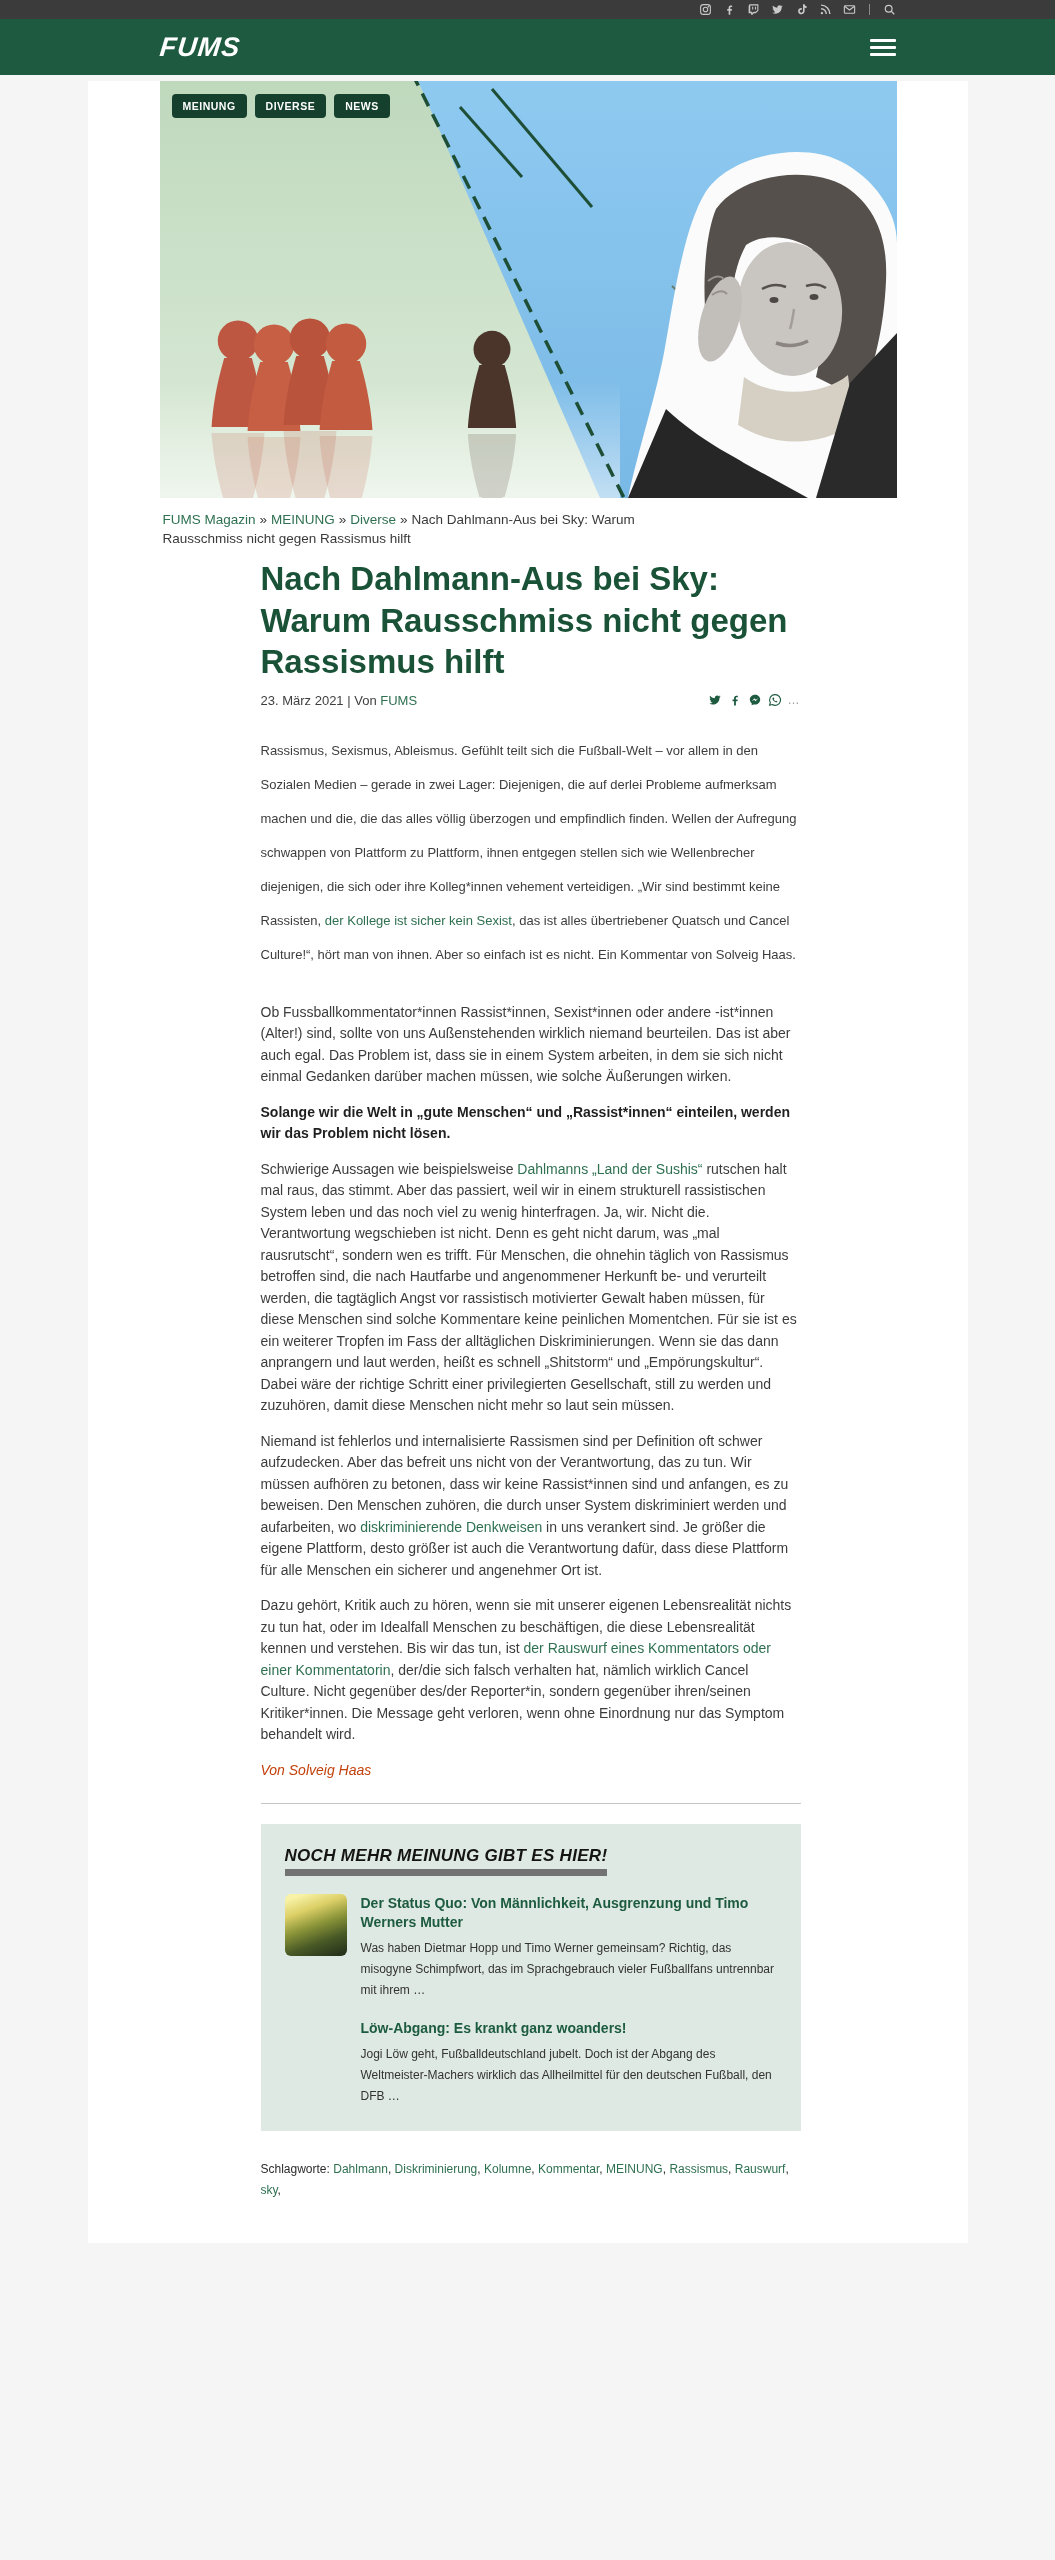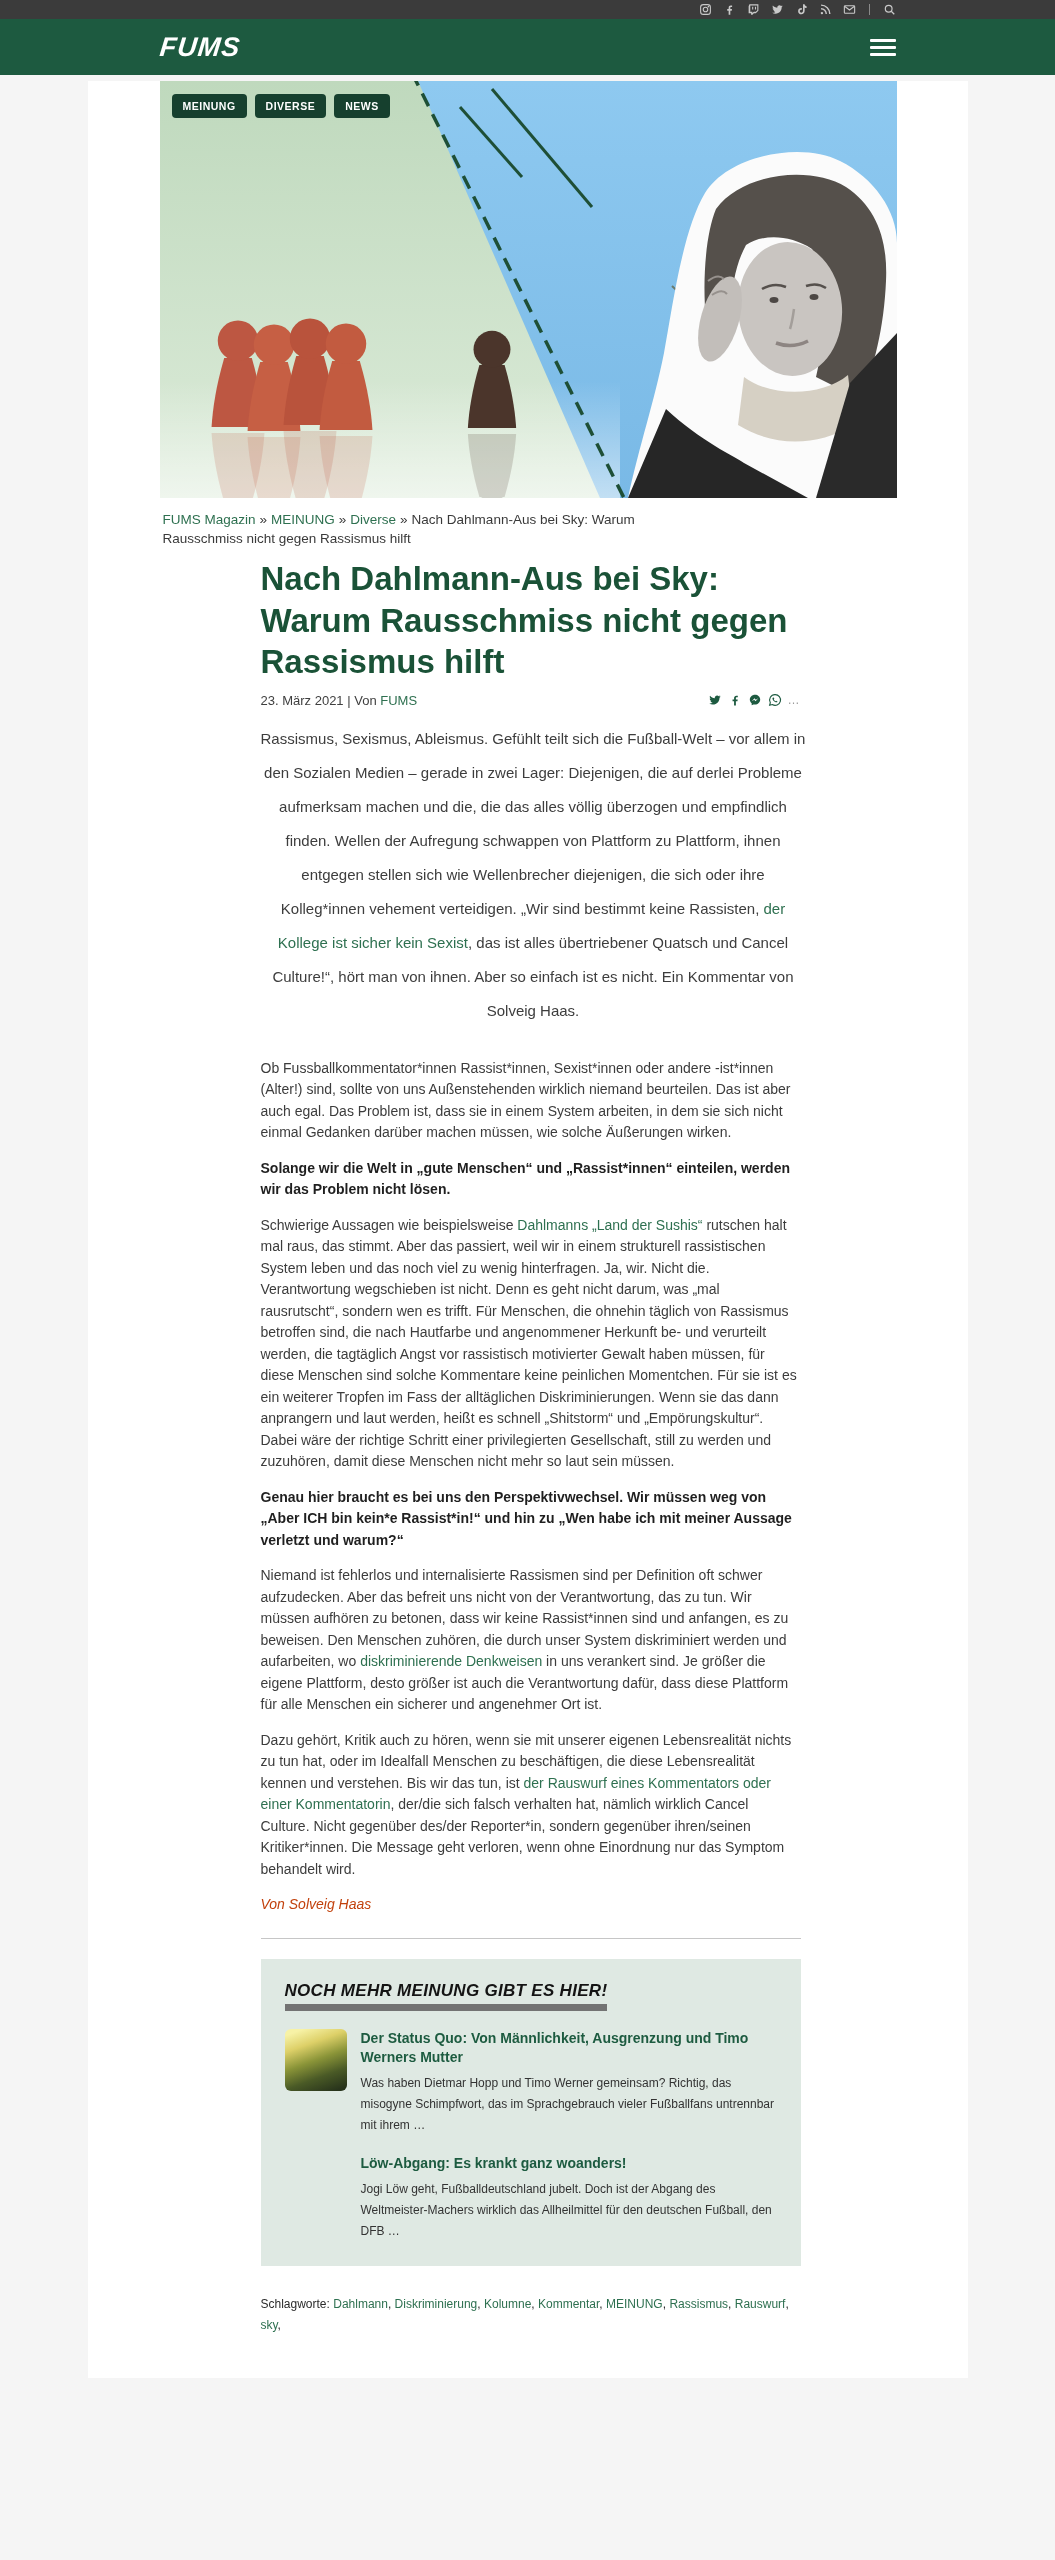--- a/index.html
+++ b/index.html
@@ -36,21 +36,21 @@
   
   .title { margin:10px 72px 0 173px; width:560px; font-size:33px; line-height:1.26; font-weight:800; color:#1a5237; }
   .meta-row { margin:10px 72px 0 173px; width:540px; display:flex; justify-content:space-between; align-items:center; }
   .meta { font-size:13px; color:#3f3f3f; }
   .meta a { color:#2e7050; text-decoration:none; cursor:pointer; }
   .share { display:flex; align-items:center; gap:6px; color:#1d5a40; }
   .share .sh-icon { width:14px; height:14px; display:inline-flex; cursor:pointer; }
   .share svg { width:14px; height:14px; }
   .share .more-dots { font-size:12px; color:#9a9a9a; cursor:pointer; letter-spacing:1px; }
   
-  .intro { margin:14px 72px 0 173px; width:545px; font-size:15px; line-height:34px; color:#3d3d3d;text-align:center; }
+  .intro { margin:26px 72px 0 173px; width:545px; font-size:13px; line-height:34px; color:#3d3d3d; }
   
   .article-body { margin:30px 72px 0 173px; width:540px; font-size:14px; line-height:21.5px; color:#3c3c3c; }
   .para { margin-bottom:14px; }
   .para.bold { font-weight:700; color:#1f1f1f; }
   .para.italic { font-style:italic; color:#c2410c; }
   a.inline-link { color:#2e7050; text-decoration:none; cursor:pointer; }
   .divider { margin:22px 72px 0 173px; width:540px; border-top:1px solid #c6c6c6; }
   
   .more-box { margin:20px 72px 0 173px; width:540px; background:#dfe9e3; padding:22px 24px 24px; }
   .more-heading { font-size:17px; font-weight:800; font-style:italic; color:#141414; letter-spacing:.3px; display:inline-block; border-bottom:7px solid #737373; padding-bottom:3px; }
@@ -268,21 +268,20 @@
       <span class="more-dots">…</span>
     </div>
   </div>
 
   <div class="intro">Rassismus, Sexismus, Ableismus. Gefühlt teilt sich die Fußball-Welt – vor allem in den Sozialen Medien – gerade in zwei Lager: Diejenigen, die auf derlei Probleme aufmerksam machen und die, die das alles völlig überzogen und empfindlich finden. Wellen der Aufregung schwappen von Plattform zu Plattform, ihnen entgegen stellen sich wie Wellenbrecher diejenigen, die sich oder ihre Kolleg*innen vehement verteidigen. „Wir sind bestimmt keine Rassisten, <a class="inline-link">der Kollege ist sicher kein Sexist</a>, das ist alles übertriebener Quatsch und Cancel Culture!“, hört man von ihnen. Aber so einfach ist es nicht. Ein Kommentar von Solveig Haas.</div>
 
   <div class="article-body">
         <p class="para">Ob Fussballkommentator*innen Rassist*innen, Sexist*innen oder andere -ist*innen (Alter!) sind, sollte von uns Außenstehenden wirklich niemand beurteilen. Das ist aber auch egal. Das Problem ist, dass sie in einem System arbeiten, in dem sie sich nicht einmal Gedanken darüber machen müssen, wie solche Äußerungen wirken.</p>
         <p class="para bold">Solange wir die Welt in „gute Menschen“ und „Rassist*innen“ einteilen, werden wir das Problem nicht lösen.</p>
         <p class="para">Schwierige Aussagen wie beispielsweise <a class="inline-link">Dahlmanns „Land der Sushis“</a> rutschen halt mal raus, das stimmt. Aber das passiert, weil wir in einem strukturell rassistischen System leben und das noch viel zu wenig hinterfragen. Ja, wir. Nicht die. Verantwortung wegschieben ist nicht. Denn es geht nicht darum, was „mal rausrutscht“, sondern wen es trifft. Für Menschen, die ohnehin täglich von Rassismus betroffen sind, die nach Hautfarbe und angenommener Herkunft be- und verurteilt werden, die tagtäglich Angst vor rassistisch motivierter Gewalt haben müssen, für diese Menschen sind solche Kommentare keine peinlichen Momentchen. Für sie ist es ein weiterer Tropfen im Fass der alltäglichen Diskriminierungen. Wenn sie das dann anprangern und laut werden, heißt es schnell „Shitstorm“ und „Empörungskultur“. Dabei wäre der richtige Schritt einer privilegierten Gesellschaft, still zu werden und zuzuhören, damit diese Menschen nicht mehr so laut sein müssen.</p>
-        <p class="para bold">Genau hier braucht es bei uns den Perspektivwechsel. Wir müssen weg von „Aber ICH bin kein*e Rassist*in!“ und hin zu „Wen habe ich mit meiner Aussage verletzt und warum?“</p>
         <p class="para">Niemand ist fehlerlos und internalisierte Rassismen sind per Definition oft schwer aufzudecken. Aber das befreit uns nicht von der Verantwortung, das zu tun. Wir müssen aufhören zu betonen, dass wir keine Rassist*innen sind und anfangen, es zu beweisen. Den Menschen zuhören, die durch unser System diskriminiert werden und aufarbeiten, wo <a class="inline-link">diskriminierende Denkweisen</a> in uns verankert sind. Je größer die eigene Plattform, desto größer ist auch die Verantwortung dafür, dass diese Plattform für alle Menschen ein sicherer und angenehmer Ort ist.</p>
         <p class="para">Dazu gehört, Kritik auch zu hören, wenn sie mit unserer eigenen Lebensrealität nichts zu tun hat, oder im Idealfall Menschen zu beschäftigen, die diese Lebensrealität kennen und verstehen. Bis wir das tun, ist <a class="inline-link">der Rauswurf eines Kommentators oder einer Kommentatorin</a>, der/die sich falsch verhalten hat, nämlich wirklich Cancel Culture. Nicht gegenüber des/der Reporter*in, sondern gegenüber ihren/seinen Kritiker*innen. Die Message geht verloren, wenn ohne Einordnung nur das Symptom behandelt wird.</p>
         <p class="para italic">Von Solveig Haas</p>
       </div>
 
   <div class="divider"></div>
 
   <div class="more-box">
     <span class="more-heading">NOCH MEHR MEINUNG GIBT ES HIER!</span>
     <div class="art-row">

